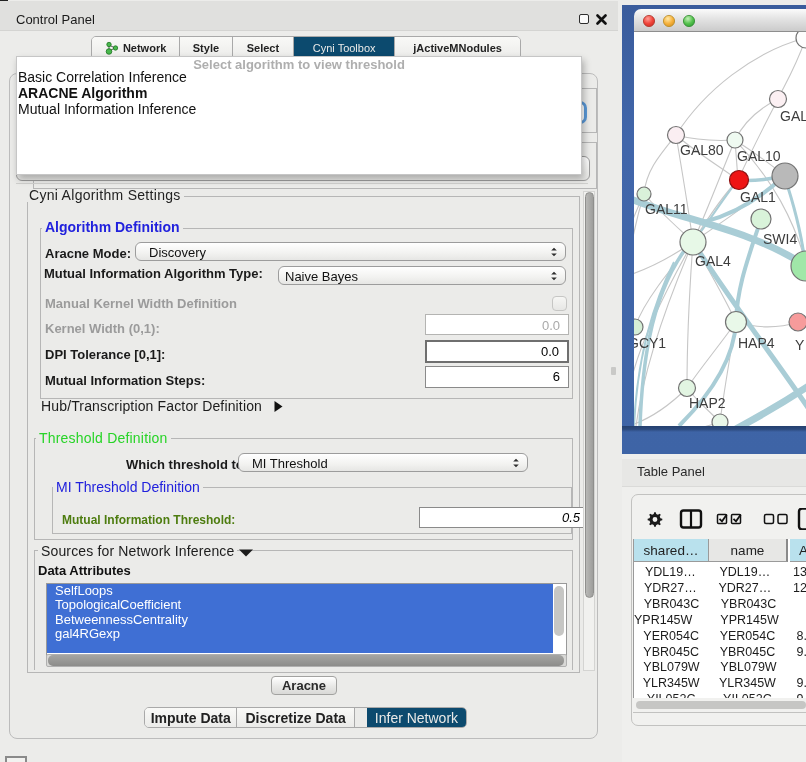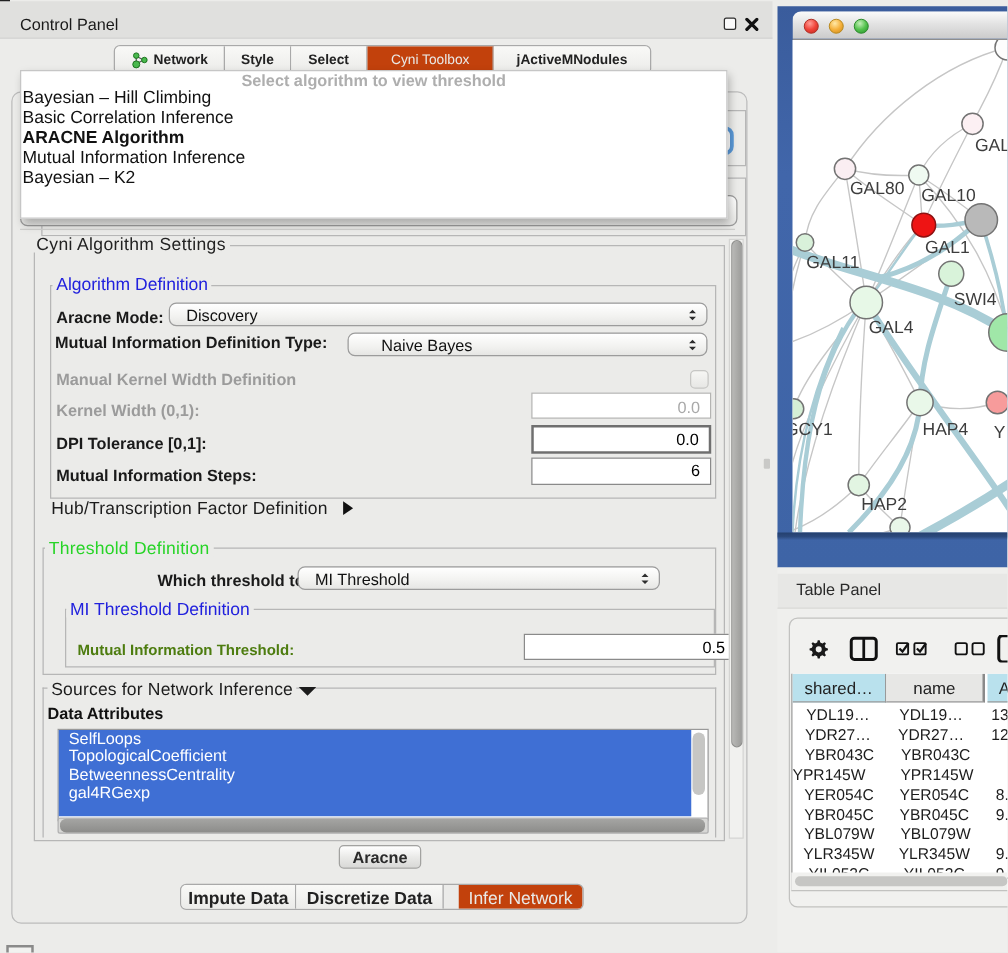--- a/index.html
+++ b/index.html
@@ -8,21 +8,21 @@
   .bold{font-weight:bold;}
   .grp{border:1px solid #b6b6b6;}
   .gtitle{position:absolute;background:#ebebe9;padding:0 3px;line-height:13px;font-size:14px;}
   .combo{position:absolute;background:linear-gradient(#ffffff,#f2f2f0 60%,#e6e6e4);
          border:1px solid #9c9c9c;border-radius:6px;font-size:13px;color:#111;}
   .combo .ar{position:absolute;right:7px;top:50%;margin-top:-5px;width:8px;height:10px;}
   .fld{position:absolute;background:#fff;text-align:right;font-size:13px;}
   .tab{height:100%;display:flex;align-items:center;justify-content:center;
        font-size:11px;font-weight:bold;color:#222;background:linear-gradient(#f9f9f7,#ebebe9);
        border-right:1px solid #a9a9a9;}
-  .tabsel{background:#c2410c;color:#e9e9e7;}
+  .tabsel{background:#0c4a6e;color:#e9e9e7;}
 </style></head>
 <body>
 
 <div class="ab" style="left:0;top:0;width:618px;height:762px;background:#ececea;"></div>
 <div class="ab" style="left:0;top:0;width:8px;height:2px;background:#222;"></div>
 <div class="ab" style="left:0;top:1px;width:618px;height:29px;background:#e0e0de;border-bottom:1px solid #d4d4d2;"></div>
 <div class="ab" style="left:16px;top:12px;font-size:13px;color:#1a1a1a;">Control Panel</div>
 <div class="ab" style="left:579px;top:14px;width:8px;height:8px;border:1.8px solid #2e2e2e;border-radius:2px;background:#fafafa;"></div>
 <svg class="ab" style="left:596px;top:14px;" width="11" height="11" viewBox="0 0 11 11">
  <path d="M1.5 1.5 L9.5 9.5 M9.5 1.5 L1.5 9.5" stroke="#111" stroke-width="2.6" stroke-linecap="round"></path>
@@ -50,30 +50,30 @@
   <div class="tab tabsel" style="width:101px;font-weight:normal;">Cyni Toolbox</div>
   <div class="tab" style="width:126px;border-right:none;">jActiveMNodules</div>
 </div>
 
 <div class="ab" style="left:16px;top:183px;width:572px;height:1px;background:#cfcfcd;"></div>
 
 <div class="ab grp" style="left:27px;top:196px;width:551px;height:475px;"></div>
 <div class="gtitle" style="left:26px;top:189px;letter-spacing:0.3px;color:#222;">Cyni Algorithm Settings</div>
 
 <div class="ab grp" style="left:40px;top:228px;width:531px;height:169px;"></div>
-<div class="gtitle" style="left:42px;top:221px;color:#2121dd;">Algorithm Definition</div>
+<div class="gtitle" style="left:42px;top:221px;color:#2121dd;font-weight:bold;">Algorithm Definition</div>
 
 <div class="ab bold" style="left:45px;top:246px;font-size:13px;color:#1a1a1a;">Aracne Mode:</div>
 <div class="combo" style="left:135px;top:242px;width:431px;height:19px;line-height:19px;padding-left:13px;box-sizing:border-box;">Discovery
   <svg class="ar" viewBox="0 0 8 10">
       <path d="M1.2 3.6 L4 0.8 L6.8 3.6 Z M1.2 6.4 L4 9.2 L6.8 6.4 Z" fill="#2e2e2e"></path>
     </svg></div>
 
-<div class="ab bold" style="left:44px;top:266px;font-size:13px;color:#1a1a1a;">Mutual Information Definition Type:</div>
-<div class="combo" style="left:278px;top:266px;width:288px;height:19px;line-height:19px;padding-left:26px;box-sizing:border-box;">Naive Bayes
+<div class="ab bold" style="left:44px;top:266px;font-size:13px;color:#1a1a1a;">Mutual Information Algorithm Type:</div>
+<div class="combo" style="left:278px;top:266px;width:288px;height:19px;line-height:19px;padding-left:6px;box-sizing:border-box;">Naive Bayes
   <svg class="ar" viewBox="0 0 8 10">
       <path d="M1.2 3.6 L4 0.8 L6.8 3.6 Z M1.2 6.4 L4 9.2 L6.8 6.4 Z" fill="#2e2e2e"></path>
     </svg></div>
 
 <div class="ab bold" style="left:45px;top:296px;font-size:13px;color:#9b9b9b;">Manual Kernel Width Definition</div>
 <div class="ab" style="left:552px;top:296px;width:13px;height:13px;background:linear-gradient(#f6f6f4,#e7e7e5);border:1px solid #c6c6c4;border-radius:4px;"></div>
 
 <div class="ab bold" style="left:45px;top:321px;font-size:13px;color:#9b9b9b;">Kernel Width (0,1):</div>
 <div class="fld" style="left:425px;top:314px;width:144px;height:21px;border:1px solid #b4b4b2;line-height:21px;color:#a9a9a9;padding-right:8px;box-sizing:border-box;">0.0</div>
 
@@ -93,21 +93,21 @@
 
 <div class="ab bold" style="left:81px;top:457px;font-size:13px;color:#1a1a1a;margin-left:45px;">Which threshold to use:</div>
 <div class="combo" style="left:238px;top:453px;width:290px;height:19px;line-height:19px;padding-left:13px;box-sizing:border-box;">MI Threshold
   <svg class="ar" viewBox="0 0 8 10">
       <path d="M1.2 3.6 L4 0.8 L6.8 3.6 Z M1.2 6.4 L4 9.2 L6.8 6.4 Z" fill="#2e2e2e"></path>
     </svg></div>
 
 <div class="ab grp" style="left:52px;top:487px;width:518px;height:45px;"></div>
 <div class="gtitle" style="left:53px;top:481px;color:#2121dd;">MI Threshold Definition</div>
 <div class="ab bold" style="left:62px;top:513px;font-size:12px;color:#4d7c0f;">Mutual Information Threshold:</div>
-<div class="fld" style="left:419px;top:507px;width:170px;height:21px;border:1px solid #8a8a8a;line-height:19px;color:#000;padding-right:8px;box-sizing:border-box;">0.5</div>
+<div class="fld" style="left:419px;top:507px;width:170px;height:21px;border:1px solid #8a8a8a;line-height:19px;color:#000;padding-right:8px;box-sizing:border-box;font-style:italic;">0.5</div>
 
 <div class="ab grp" style="left:34px;top:550px;width:537px;height:119px;border-bottom:none;"></div>
 <div class="gtitle" style="left:38px;top:545px;letter-spacing:0.15px;color:#1c1c1c;">Sources for Network Inference</div>
 <svg class="ab" style="left:237px;top:548px;z-index:5;" width="16" height="10" viewBox="0 0 14 10">
     <path d="M1 1.5 L15 1.5 L8 8.5 Z" fill="#1c1c1c"></path>
   </svg>
 
 <div class="ab bold" style="left:38px;top:563px;font-size:13px;color:#111;">Data Attributes</div>
 
 <div class="ab" style="left:46px;top:583px;width:521px;height:74px;background:#fff;border:1px solid #999;box-sizing:border-box;"></div>
@@ -128,25 +128,23 @@
      border:1px solid #a9a9a9;border-radius:5px;overflow:hidden;">
   <div class="tab" style="width:95px;font-size:14px;">Impute Data</div>
   <div class="tab" style="width:121px;font-size:14px;">Discretize Data</div>
   <div class="tab tabsel" style="width:103px;border-right:none;font-weight:normal;font-size:14px;margin-left:12px;">Infer Network</div>
 </div>
 
 <div class="ab" style="left:16px;top:56px;width:564px;height:117px;background:#ffffff;
      border:1px solid #c6c6c6;box-shadow:2px 4px 7px rgba(0,0,0,0.28);z-index:40;">
   <div style="text-align:center;font-size:13px;font-weight:bold;color:#aeaeae;padding-top:2px;height:10px;line-height:11px;">Select algorithm to view threshold</div>
   <div style="font-size:14px;color:#111;line-height:16px;padding-left:1px;margin-top:0;">
-    <div>Bayesian – Hill Climbing</div>
     <div>Basic Correlation Inference</div>
     <div style="font-weight:bold;">ARACNE Algorithm</div>
     <div>Mutual Information Inference</div>
-    <div>Bayesian – K2</div>
   </div>
 </div>
 
 <div class="ab" style="left:611px;top:367px;width:5px;height:8px;background:#c9c9c7;border-radius:1px;"></div>
 
 <div class="ab" style="left:5px;top:756px;width:18px;height:12px;border:2px solid #8a8a8a;background:#f2f2f0;"></div>
 
 <div class="ab" style="left:622px;top:5px;width:184px;height:449px;background:linear-gradient(#3a5c9c,#4166aa 30%,#3e64a6);"></div>
 <div class="ab" style="left:634px;top:9px;width:172px;height:23px;border-top-left-radius:7px;
      background:linear-gradient(#fbfbfb,#e3e3e3 45%,#cbcbcb);border-bottom:1px solid #8e8e8e;box-sizing:border-box;">

